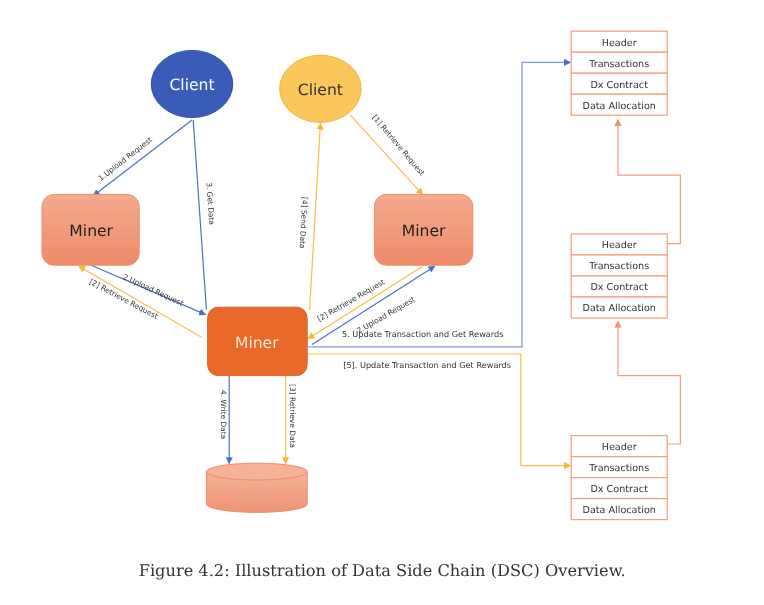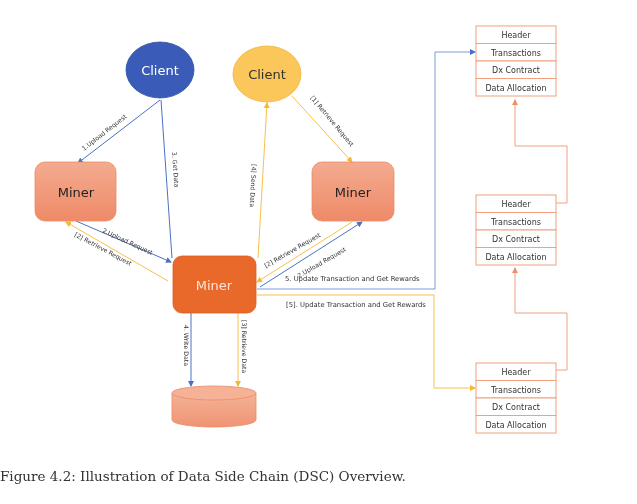--- a/index.html
+++ b/index.html
@@ -1,21 +1,21 @@
 <!DOCTYPE html>
 <html><head>
 <meta charset="utf-8">
 <style>
   html, body { margin:0; padding:0; background:#ffffff; }
   body { width:637px; height:504px; position:relative; overflow:hidden; font-family:"Liberation Sans", sans-serif; }
   #diagram { position:absolute; left:0; top:0; width:637px; height:504px; }
   .node-text { font-family:"DejaVu Sans", sans-serif; }
   .lbl { font-family:"DejaVu Sans", sans-serif; font-size:6.2px; fill:#333; }
   .blk { font-family:"DejaVu Sans", sans-serif; font-size:8px; fill:#333; }
-  #caption { position:absolute; left:0; width:637px; top:468px; text-align:left;
+  #caption { position:absolute; left:0; width:637px; top:468px; text-align:center;
              font-family:"DejaVu Serif", serif; font-size:13.5px; color:#333; }
 </style>
 </head>
 <body>
 
 <svg id="diagram" viewBox="0 0 637 504" xmlns="http://www.w3.org/2000/svg">
   <defs>
     <marker id="arB" markerWidth="6" markerHeight="6" refX="5" refY="3" orient="auto">
         <path d="M0,0 L6,3 L0,6 z" fill="#4a72c4"></path>
       </marker>

